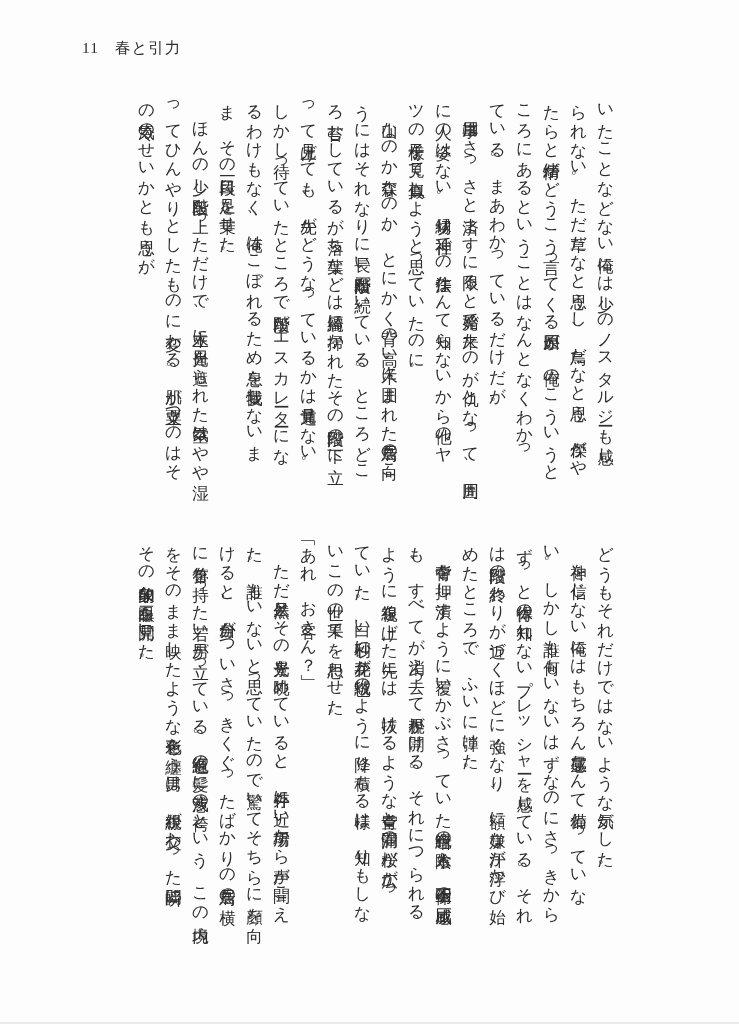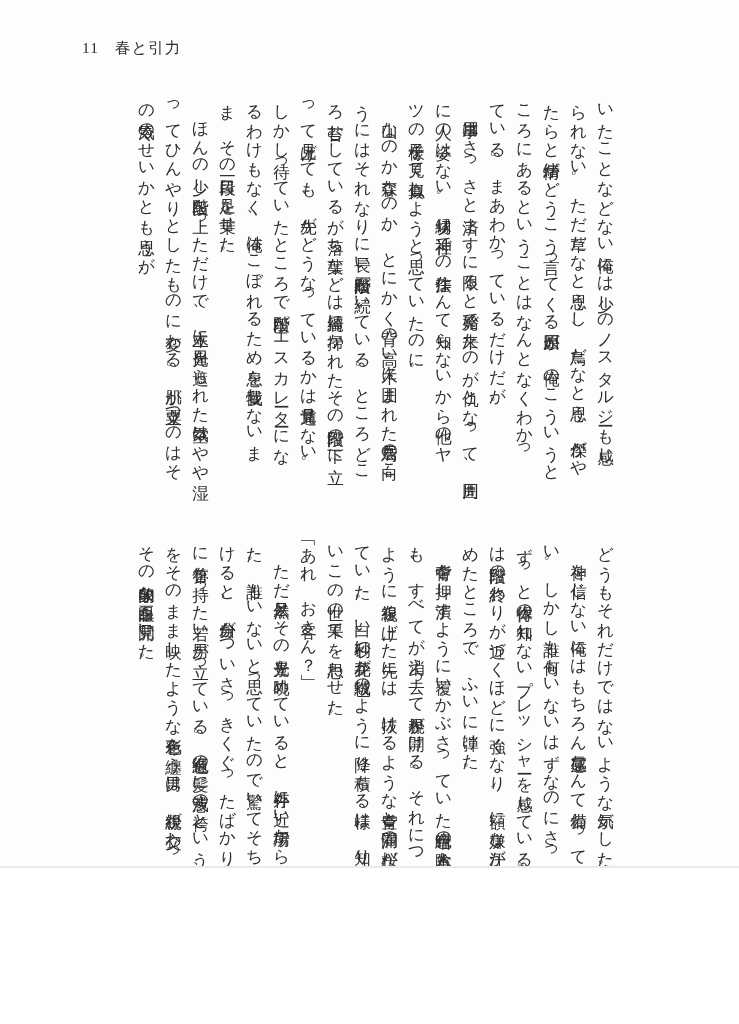--- a/index.html
+++ b/index.html
@@ -3,21 +3,21 @@
 <meta charset="utf-8">
 <style>
   html, body {
     margin: 0;
     padding: 0;
     background: #ffffff;
   }
   .page {
     position: relative;
     width: 739px;
-    height: 868px;
+    height: 1024px;
     background: #fdfdfd;
     overflow: hidden;
     font-family: "Liberation Serif", "DejaVu Serif", serif;
     color: #2e2e2e;
   }
   .running-header {
     position: absolute;
     top: 38px;
     left: 82px;
     font-size: 15.5px;

